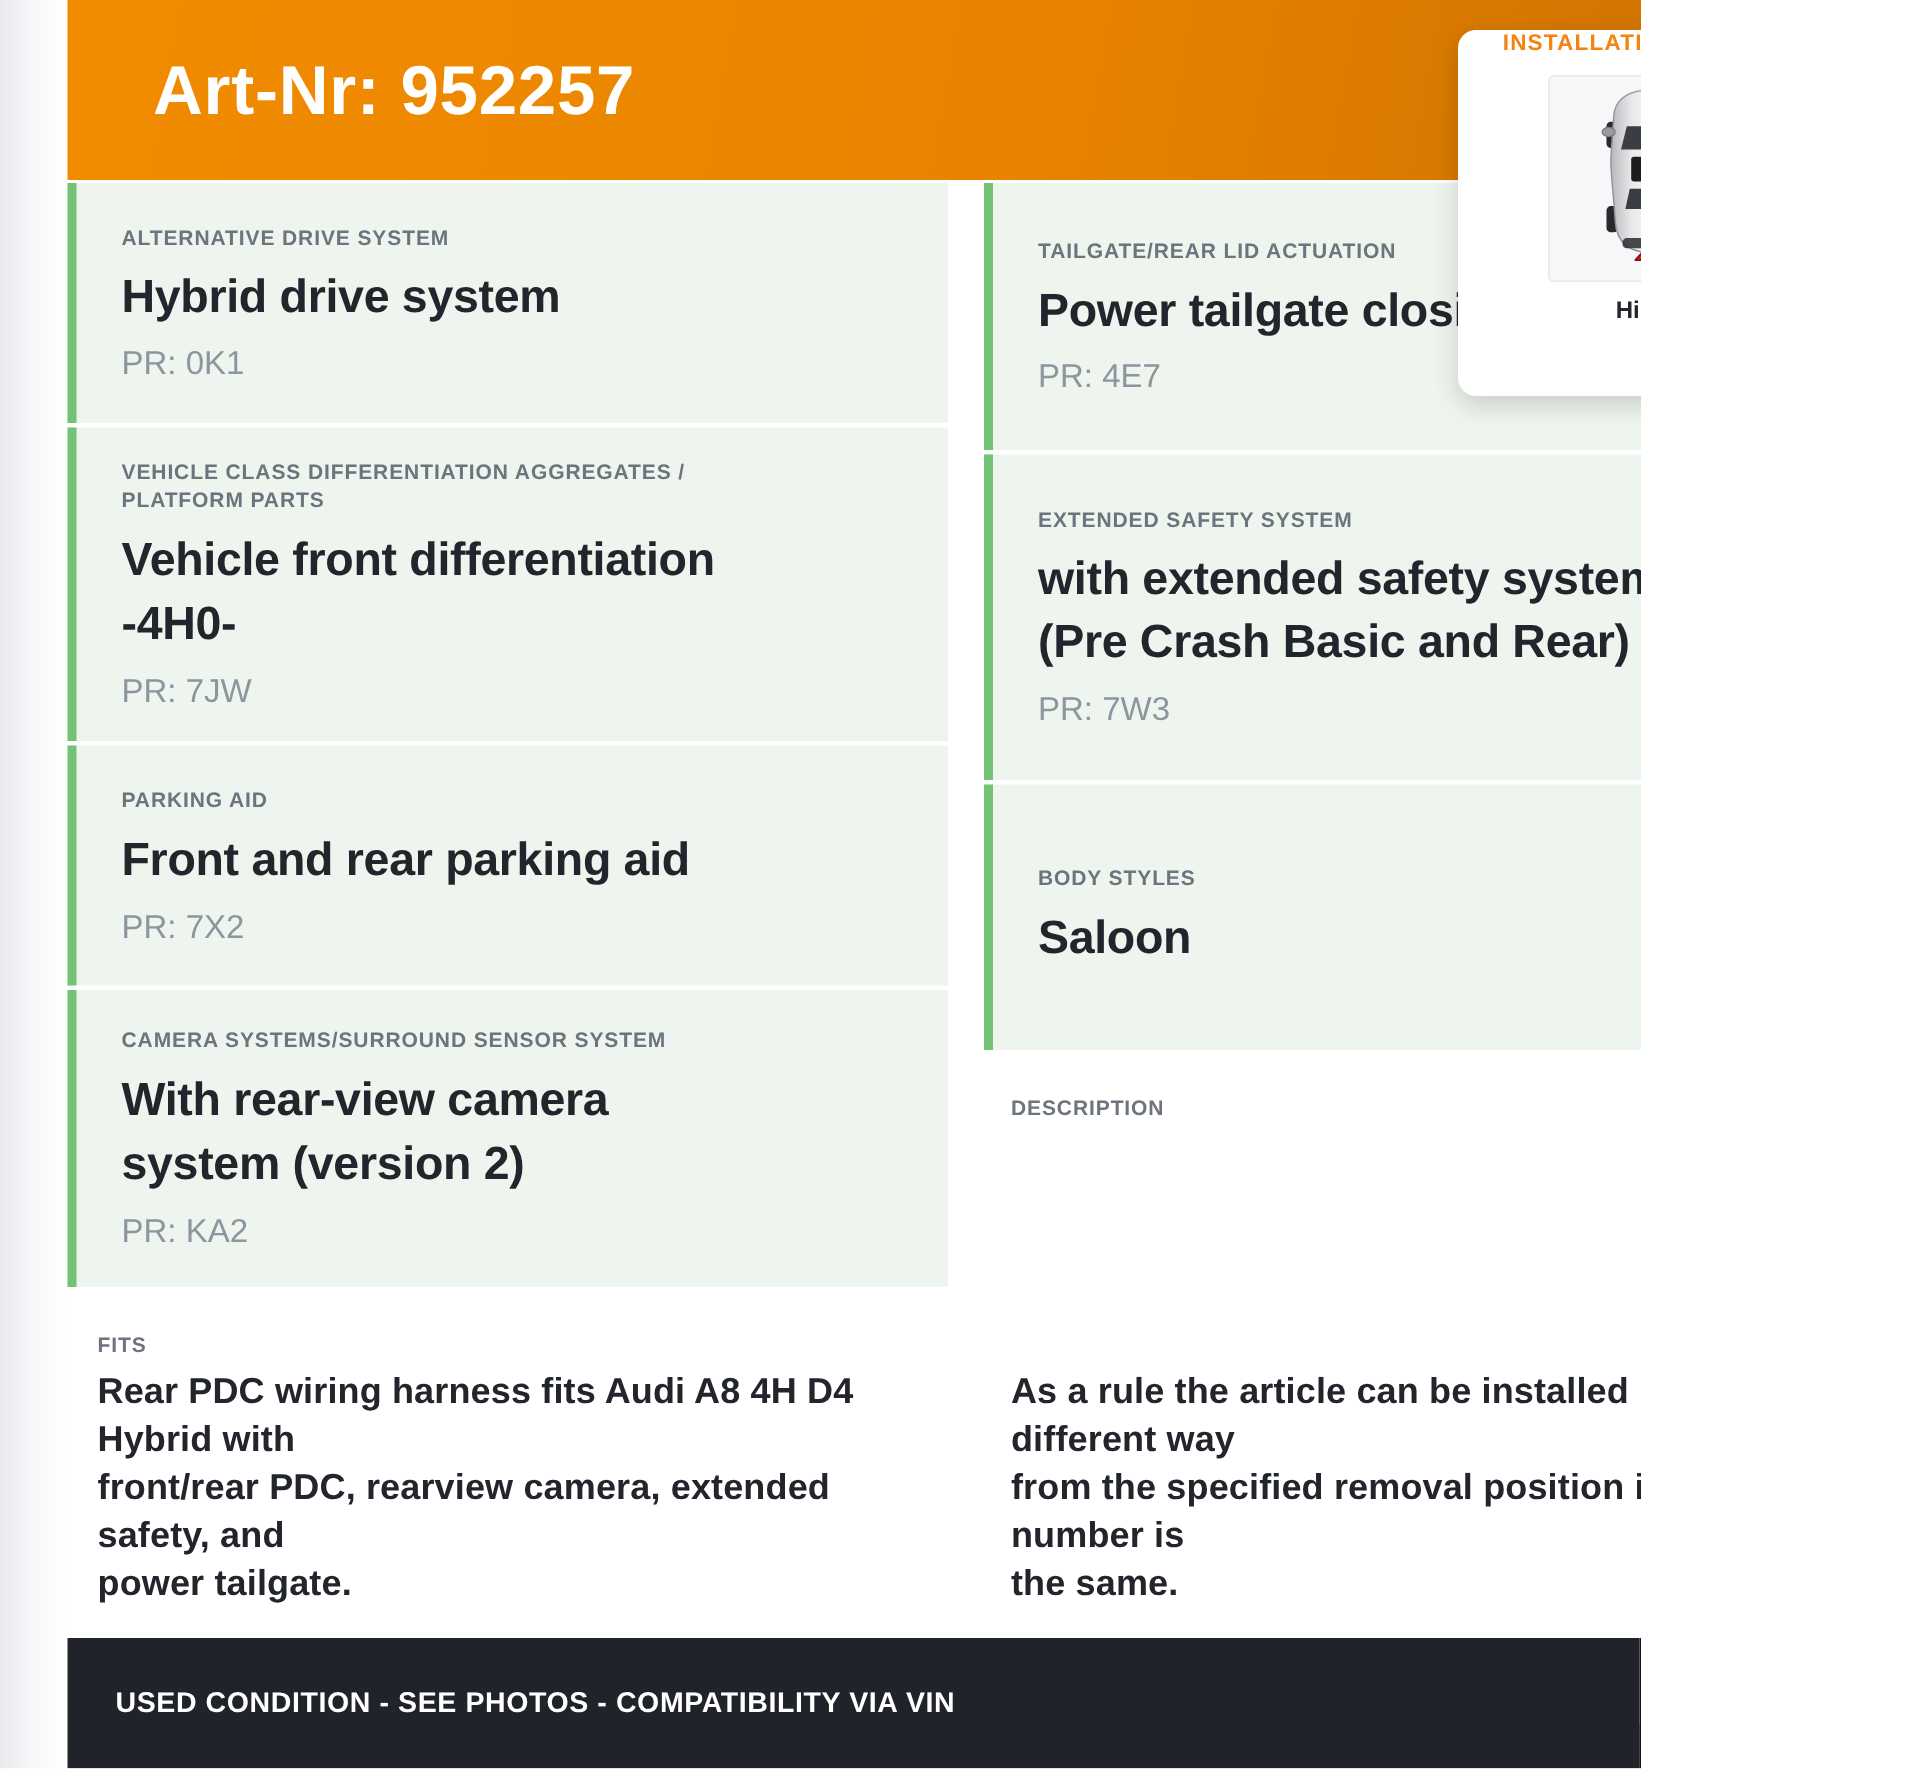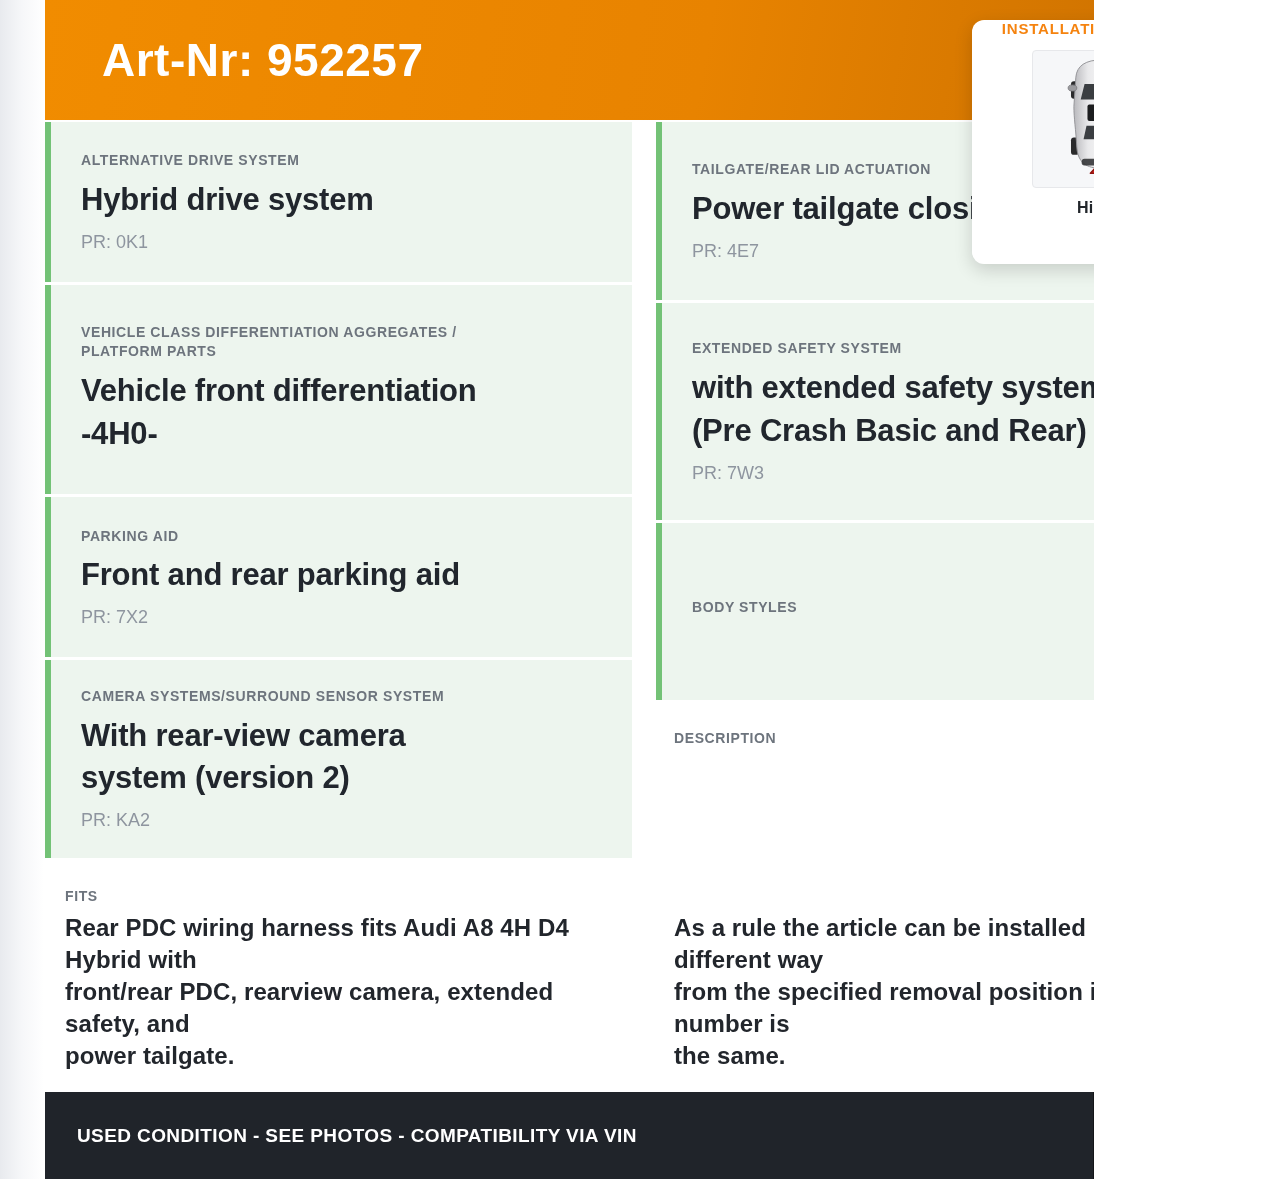--- a/index.html
+++ b/index.html
@@ -38,21 +38,21 @@
   }
   .card-label {
     color:#6d747d; font-size:14px; font-weight:700; letter-spacing:.6px;
     line-height:1.35; margin-bottom:9px; white-space:pre-line;
   }
   .card-title {
     color:#21262d; font-size:31px; font-weight:700; letter-spacing:-.2px;
     line-height:1.38; white-space:pre-line;
   }
   .card-pr {
-    color:#8e959f; font-size:18px; font-weight:400; margin-top:10px;
+    color:#8e959f; font-size:22px; font-weight:400; margin-top:10px;
   }
   .card.white {
     background:#ffffff; border-left:none; justify-content:space-between;
     padding:26px 34px 20px 20px;
   }
   .card.white .card-label { margin-bottom:7px; }
   .body-text {
     color:#22262c; font-size:24px; font-weight:600; line-height:1.33;
     letter-spacing:.1px; white-space:pre-line;
   }
@@ -104,20 +104,21 @@
       <section class="card" style="height:178px">
         <div class="card-label">ALTERNATIVE DRIVE SYSTEM</div>
         <h2 class="card-title">Hybrid drive system</h2>
         <div class="card-pr">PR: 0K1</div>
       </section>
       <section class="card" style="height:235px">
         <div class="card-label">VEHICLE CLASS DIFFERENTIATION AGGREGATES /
 PLATFORM PARTS</div>
         <h2 class="card-title">Vehicle front differentiation
 -4H0-</h2>
+        <div class="card-pr">PR: 7JW</div>
       </section>
       <section class="card" style="height:178px">
         <div class="card-label">PARKING AID</div>
         <h2 class="card-title">Front and rear parking aid</h2>
         <div class="card-pr">PR: 7X2</div>
       </section>
       <section class="card" style="height:221px">
         <div class="card-label">CAMERA SYSTEMS/SURROUND SENSOR SYSTEM</div>
         <h2 class="card-title">With rear-view camera
 system (version 2)</h2>
@@ -138,20 +139,21 @@
         <div class="card-pr">PR: 4E7</div>
       </section>
       <section class="card" style="height:217px">
         <div class="card-label">EXTENDED SAFETY SYSTEM</div>
         <h2 class="card-title">with extended safety system
 (Pre Crash Basic and Rear)</h2>
         <div class="card-pr">PR: 7W3</div>
       </section>
       <section class="card" style="height:177px">
         <div class="card-label">BODY STYLES</div>
+        <h2 class="card-title">Saloon</h2>
       </section>
       <section class="card white desc" style="flex:1">
         <div class="card-label">DESCRIPTION</div>
         <p class="body-text">As a rule the article can be installed in a different way
 from the specified removal position if the part number is
 the same.</p>
       </section>
     </div>
   </div>
 

